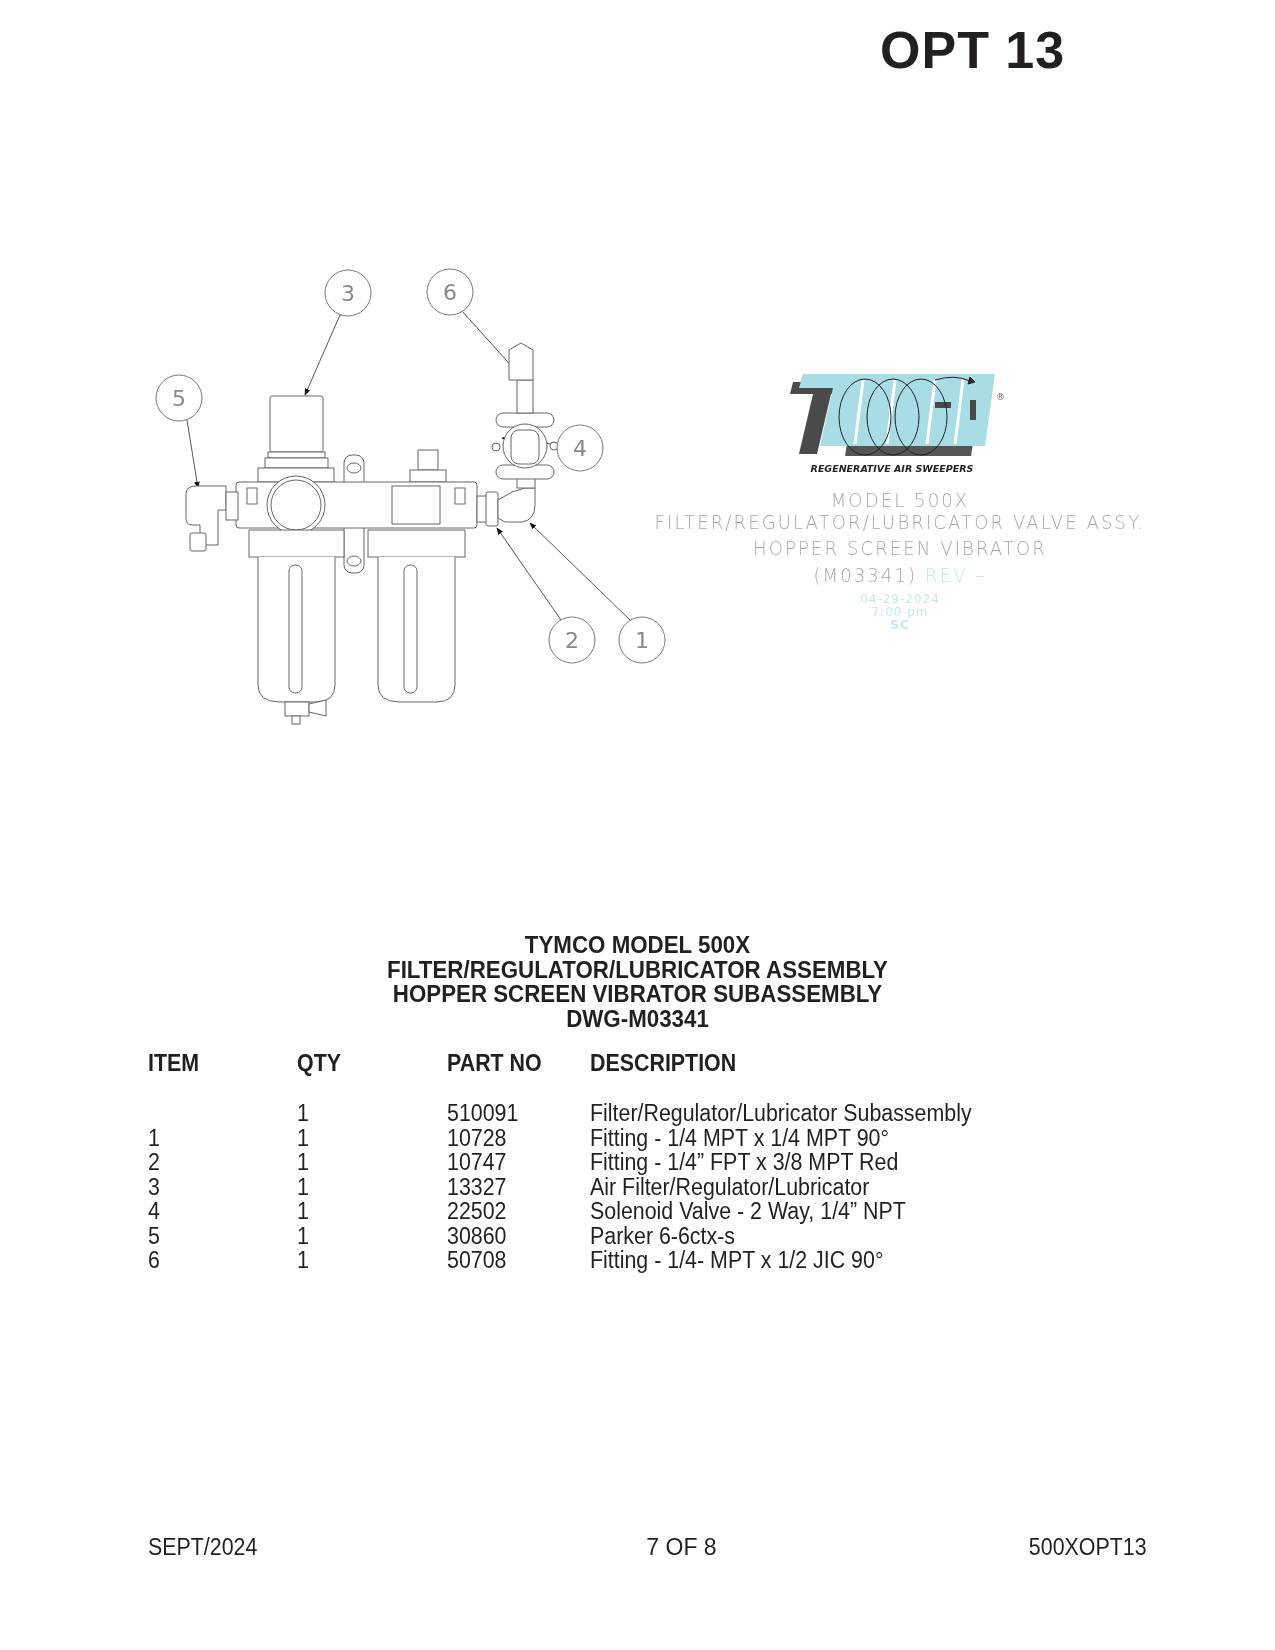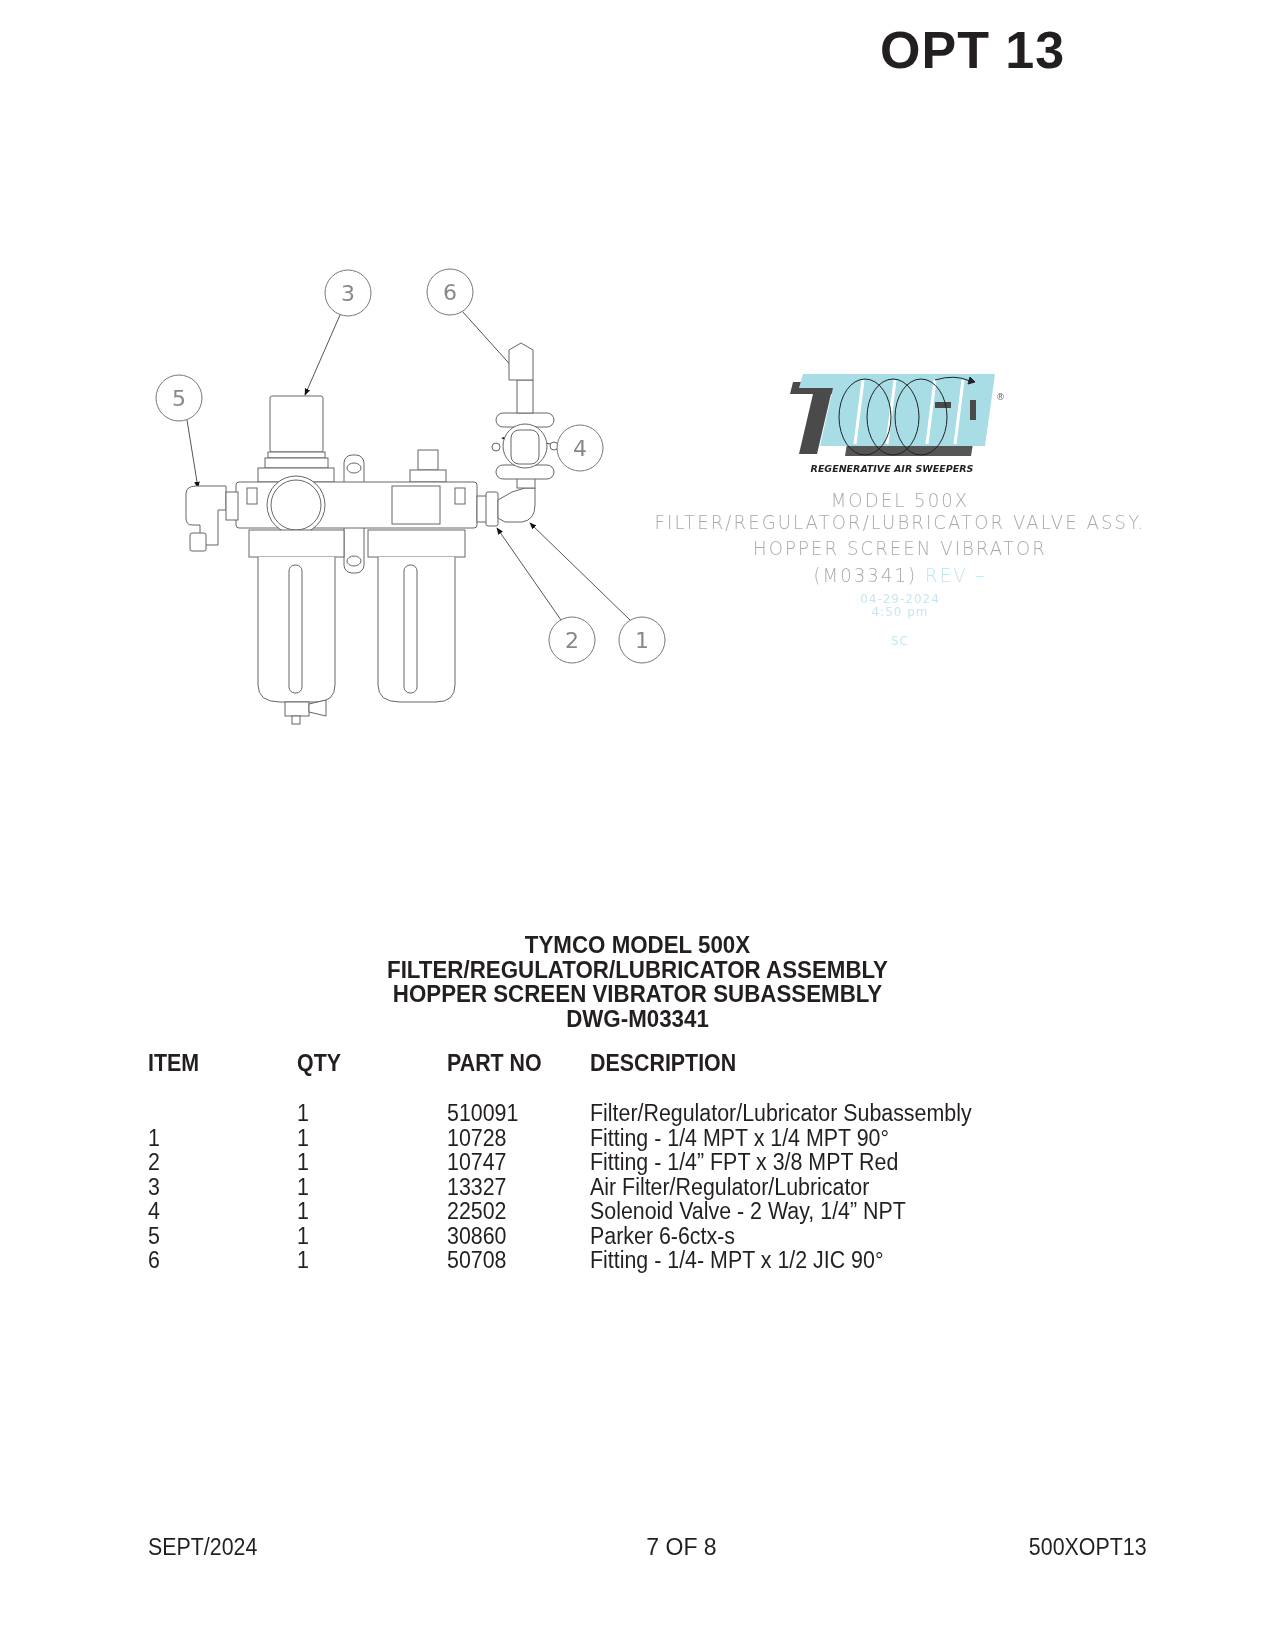--- a/index.html
+++ b/index.html
@@ -151,22 +151,22 @@
 </svg>
 
 <div class="abs cad-text" style="top:491px;">MODEL 500X</div>
 <div class="abs cad-text" style="top:513px;">FILTER/REGULATOR/LUBRICATOR VALVE ASSY.</div>
 <div class="abs cad-text" style="top:539px;">HOPPER SCREEN VIBRATOR</div>
 <div class="abs cad-text" style="top:566px;">
   <span>(M03341)</span>
   <span class="cad-rev">REV –</span>
 </div>
 <div class="abs cad-small" style="top:593px;">04-29-2024</div>
-<div class="abs cad-small" style="top:606px;">4:50 pm</div>
-<div class="abs cad-small" style="top:635px;">SC</div>
+<div class="abs cad-small" style="top:606px;">7:00 pm</div>
+<div class="abs cad-small" style="top:619px;font-weight:bold;">SC</div>
 
 <div class="abs heading">
   <div>TYMCO MODEL 500X</div>
   <div>FILTER/REGULATOR/LUBRICATOR ASSEMBLY</div>
   <div>HOPPER SCREEN VIBRATOR SUBASSEMBLY</div>
   <div>DWG-M03341</div>
 </div>
 
 <div class="abs table-header">
   <span class="col c-item">ITEM</span>

